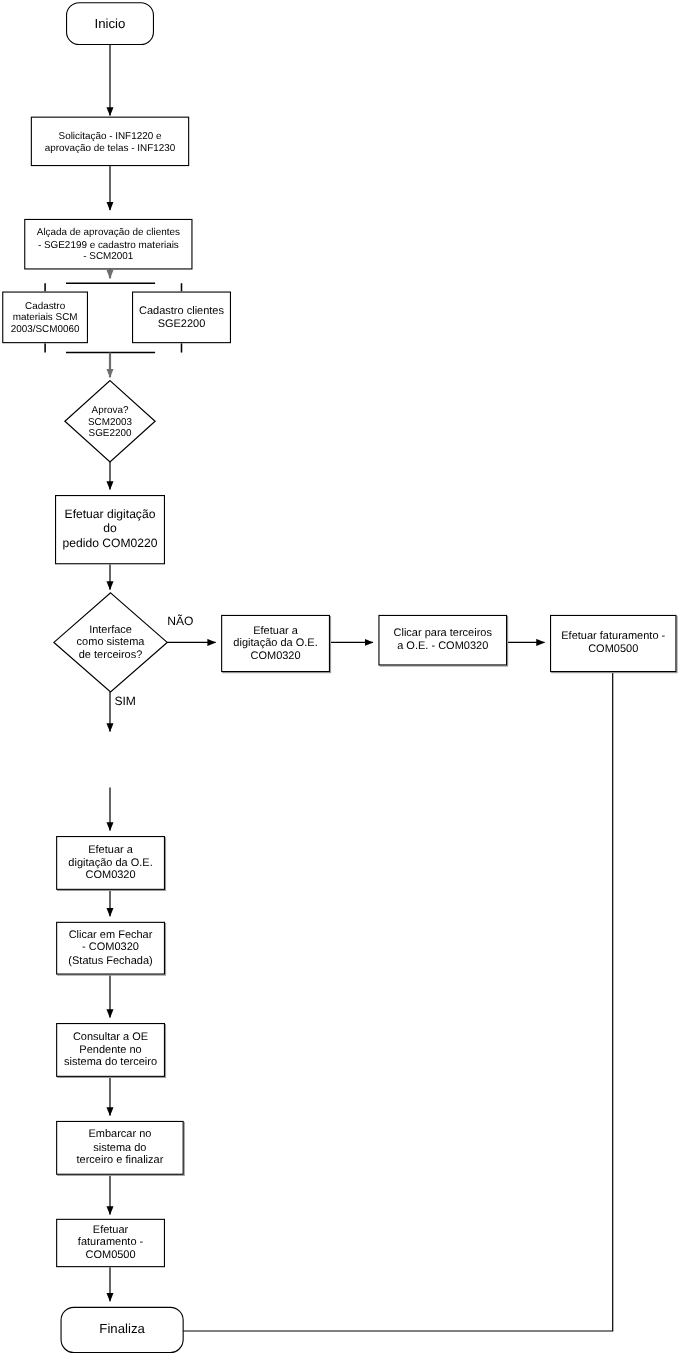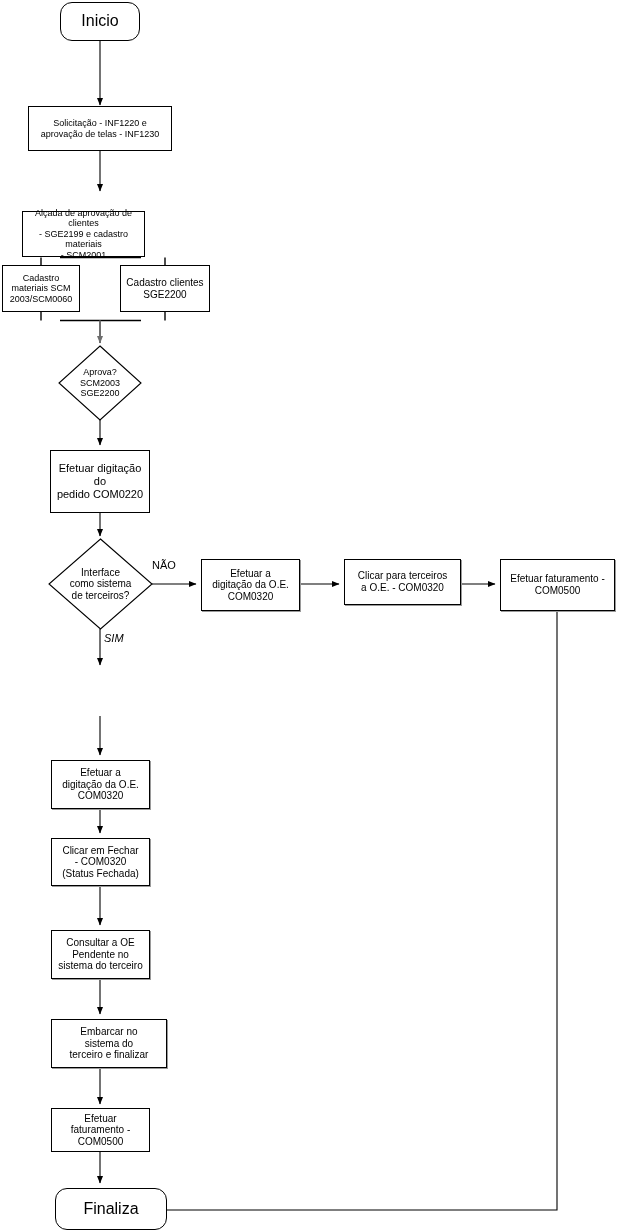--- a/index.html
+++ b/index.html
@@ -76,21 +76,21 @@
   .edge-label {
     position: absolute;
     color: #000000;
     background: transparent;
     z-index: 3;
     white-space: nowrap;
   }
   .fs11 { font-size: 11px; }
   .fs10 { font-size: 10px; }
   .fs9  { font-size: 9px; }
-  .fs12 { font-size: 16px; }
+  .fs12 { font-size: 12px; }
 </style>
 </head>
 <body>
 
 <div id="canvas">
 
   <svg id="wires" viewBox="0 0 617 1231">
     <defs>
       <marker id="arrow" markerWidth="9" markerHeight="9" refX="7.5" refY="3.2" orient="auto" markerUnits="userSpaceOnUse">
         <path d="M0,0 L8,3.2 L0,6.4 z" fill="#000000"></path>
@@ -152,21 +152,21 @@
 
   <div class="node terminator fs12" style="left:60px; top:2px; width:80px; height:39px;">
     <span>Inicio</span>
   </div>
 
   <div class="node rect-flat fs9" style="left:28px; top:106px; width:144px; height:45px; padding:0 3px;">
     <span>Solicitação - INF1220 e
 aprovação de telas -  INF1230</span>
   </div>
 
-  <div class="node rect-flat fs9" style="left:22px; top:211px; width:123px; height:46px; padding:0 2px;justify-content:center;">
+  <div class="node rect-flat fs9" style="left:22px; top:199px; width:153px; height:46px; padding:0 2px;justify-content:center;">
     <span>Alçada de aprovação de clientes
 - SGE2199 e cadastro materiais
 -  SCM2001</span>
   </div>
 
   <div class="node rect-flat fs9" style="left:2px; top:265px; width:78px; height:47px; padding:0 1px;">
     <span>Cadastro
 materiais SCM
 2003/SCM0060</span>
   </div>
@@ -195,21 +195,21 @@
     <svg width="105" height="92" viewBox="0 0 105 92">
       <polygon points="52.5,1 104,46 52.5,91 1,46" fill="#ffffff" stroke="#000000" stroke-width="1.1"></polygon>
     </svg>
     <div class="diamond-label fs10">Interface
 como sistema
 de terceiros?</div>
   </div>
 
   <div class="edge-label fs11" style="left:152px; top:559px;">NÃO</div>
 
-  <div class="edge-label fs11" style="left:104px; top:632px;font-style:italic;">SIM</div>
+  <div class="edge-label fs11" style="left:104px; top:632px;">SIM</div>
 
   <div class="node rect fs10" style="left:201px; top:559px; width:99px; height:52px; padding:0 2px;">
     <span>Efetuar a
 digitação da O.E.
 COM0320</span>
   </div>
 
   <div class="node rect fs10" style="left:344px; top:559px; width:117px; height:46px; padding:0 2px;">
     <span>Clicar para terceiros
 a O.E. - COM0320</span>

